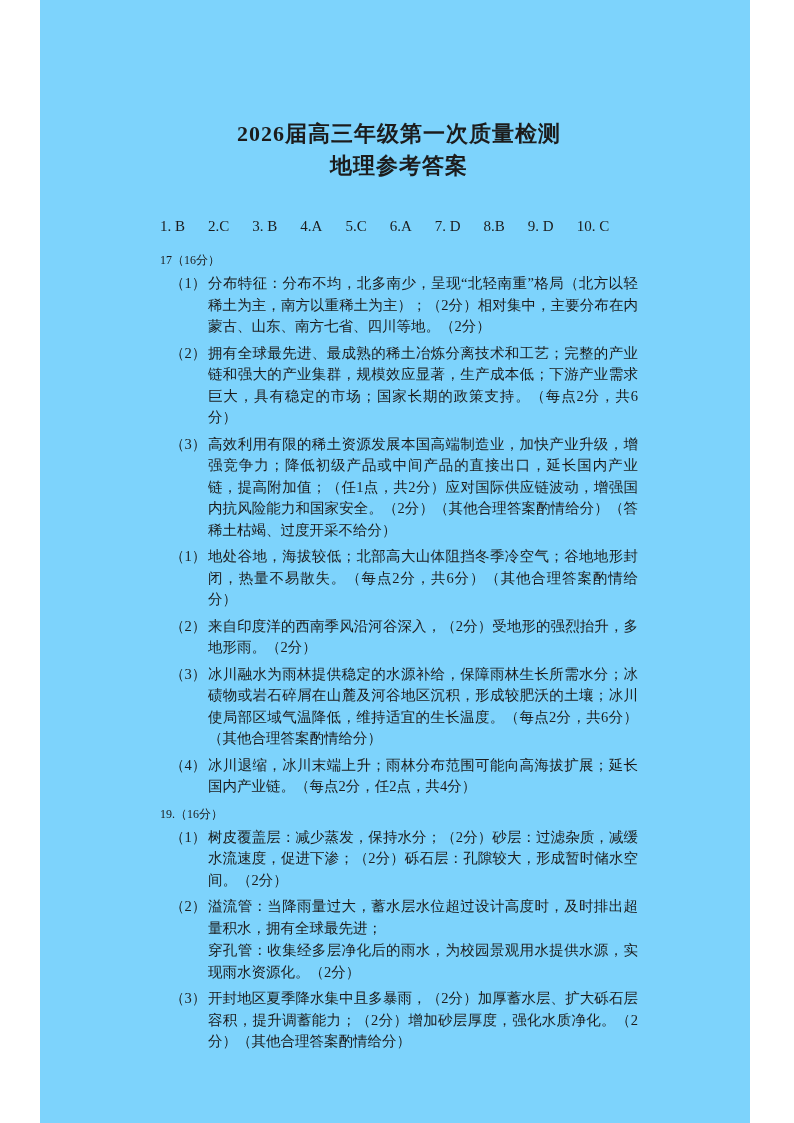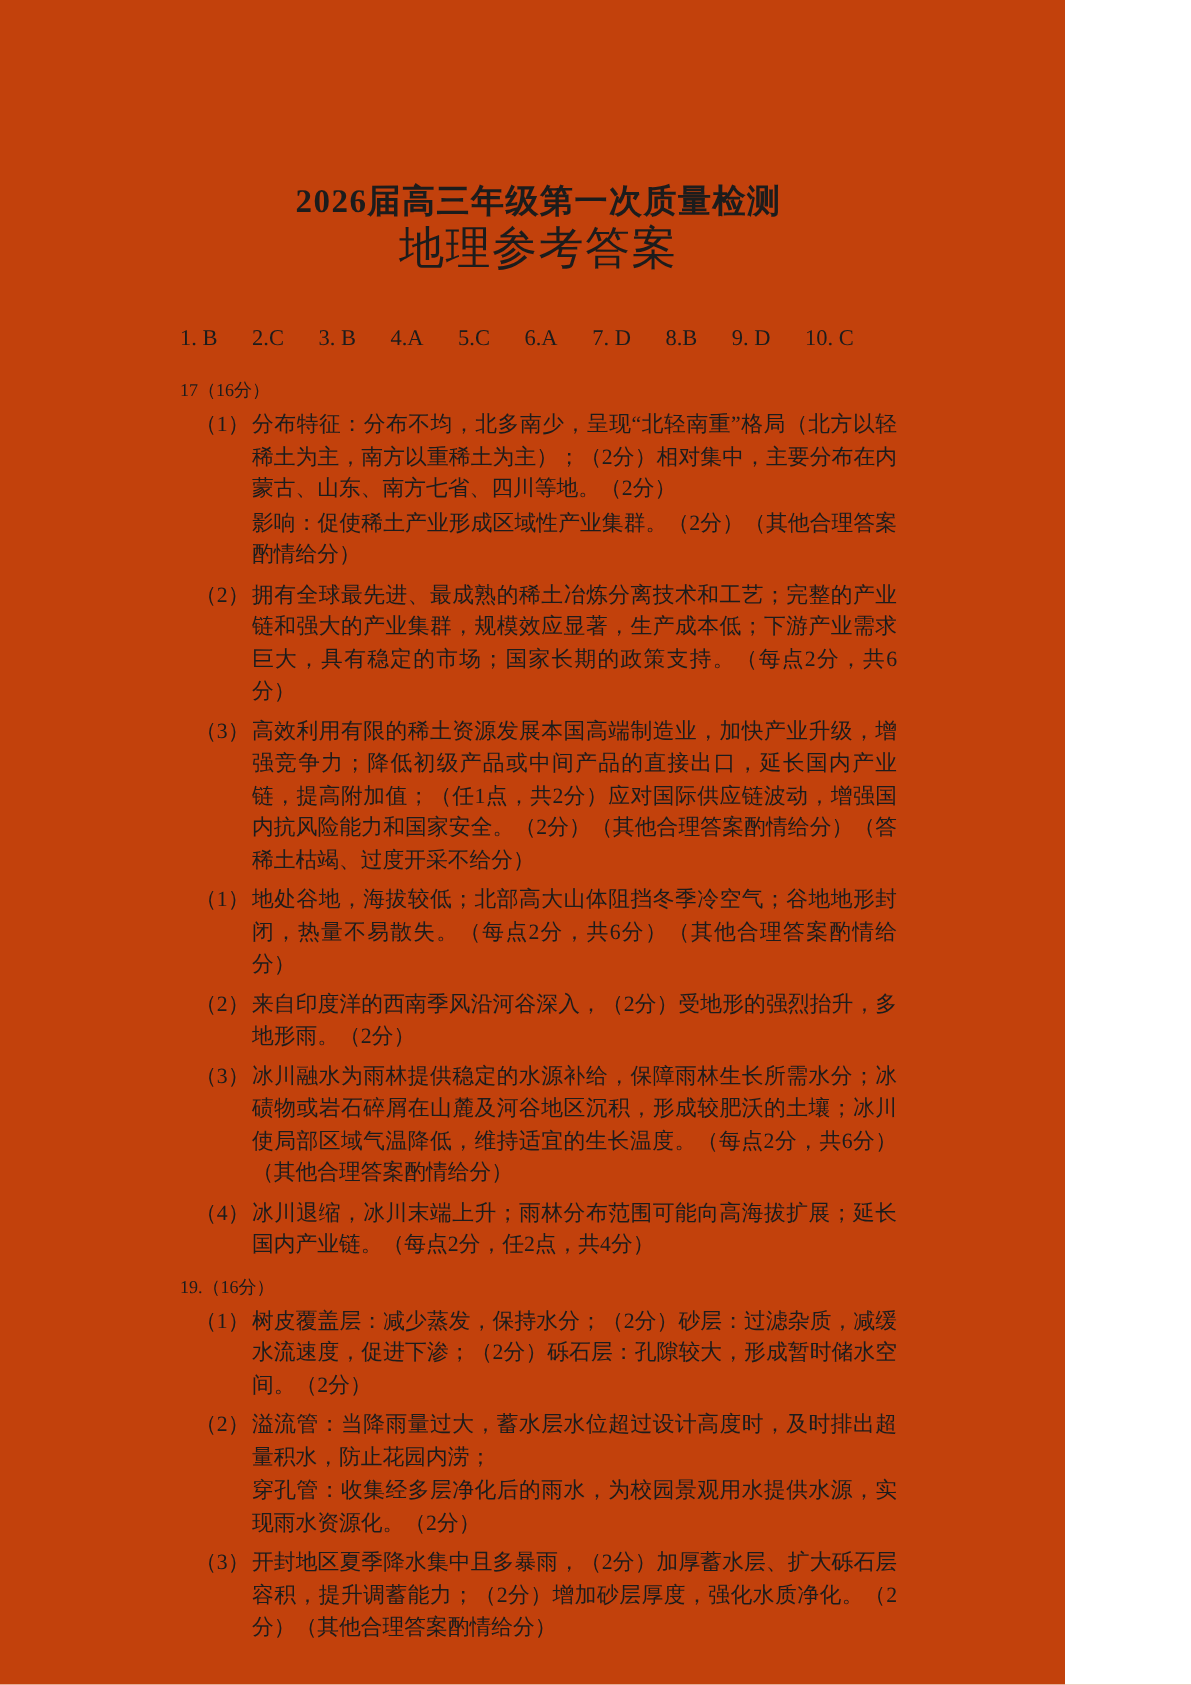--- a/index.html
+++ b/index.html
@@ -7,34 +7,35 @@
   body {
     width: 794px;
     height: 1123px;
     font-family: "Liberation Serif", "DejaVu Serif", serif;
     color: #1c1c1c;
     overflow: hidden;
   }
   .page {
     width: 710px;
     height: 1123px;
-    background: #c2410c;
+    background: #7dd3fc;
     padding: 118px 112px 40px 120px;
+    margin-left: 40px;
   }
   .doc-title {
     text-align: center;
     font-weight: bold;
     font-size: 22px;
     line-height: 32px;
     letter-spacing: 1px;
   }
   .doc-subtitle {
     text-align: center;
-    font-weight: normal;
-    font-size: 30px;
+    font-weight: bold;
+    font-size: 22px;
     line-height: 32px;
     letter-spacing: 1px;
     margin-bottom: 34px;
   }
   .mc-row {
     display: flex;
     flex-wrap: nowrap;
     gap: 23px;
     font-size: 15px;
     line-height: 20px;
@@ -88,21 +89,20 @@
     <span>10. C</span>
   </div>
 
   <div class="section">
     <div class="q-heading">17（16分）</div>
 
     <div class="answer-item">
       <span class="answer-label">（1）</span>
       <div class="answer-body">
         <p>分布特征：分布不均，北多南少，呈现“北轻南重”格局（北方以轻稀土为主，南方以重稀土为主）；（2分）相对集中，主要分布在内蒙古、山东、南方七省、四川等地。（2分）</p>
-        <p>影响：促使稀土产业形成区域性产业集群。（2分）（其他合理答案酌情给分）</p>
       </div>
     </div>
 
     <div class="answer-item">
       <span class="answer-label">（2）</span>
       <div class="answer-body">
         <p>拥有全球最先进、最成熟的稀土冶炼分离技术和工艺；完整的产业链和强大的产业集群，规模效应显著，生产成本低；下游产业需求巨大，具有稳定的市场；国家长期的政策支持。（每点2分，共6分）</p>
       </div>
     </div>
 
@@ -151,21 +151,21 @@
     <div class="answer-item">
       <span class="answer-label">（1）</span>
       <div class="answer-body">
         <p>树皮覆盖层：减少蒸发，保持水分；（2分）砂层：过滤杂质，减缓水流速度，促进下渗；（2分）砾石层：孔隙较大，形成暂时储水空间。（2分）</p>
       </div>
     </div>
 
     <div class="answer-item">
       <span class="answer-label">（2）</span>
       <div class="answer-body">
-        <p>溢流管：当降雨量过大，蓄水层水位超过设计高度时，及时排出超量积水，防止花园内涝；</p>
+        <p>溢流管：当降雨量过大，蓄水层水位超过设计高度时，及时排出超量积水，拥有全球最先进；</p>
         <p>穿孔管：收集经多层净化后的雨水，为校园景观用水提供水源，实现雨水资源化。（2分）</p>
       </div>
     </div>
 
     <div class="answer-item">
       <span class="answer-label">（3）</span>
       <div class="answer-body">
         <p>开封地区夏季降水集中且多暴雨，（2分）加厚蓄水层、扩大砾石层容积，提升调蓄能力；（2分）增加砂层厚度，强化水质净化。（2分）（其他合理答案酌情给分）</p>
       </div>
     </div>

